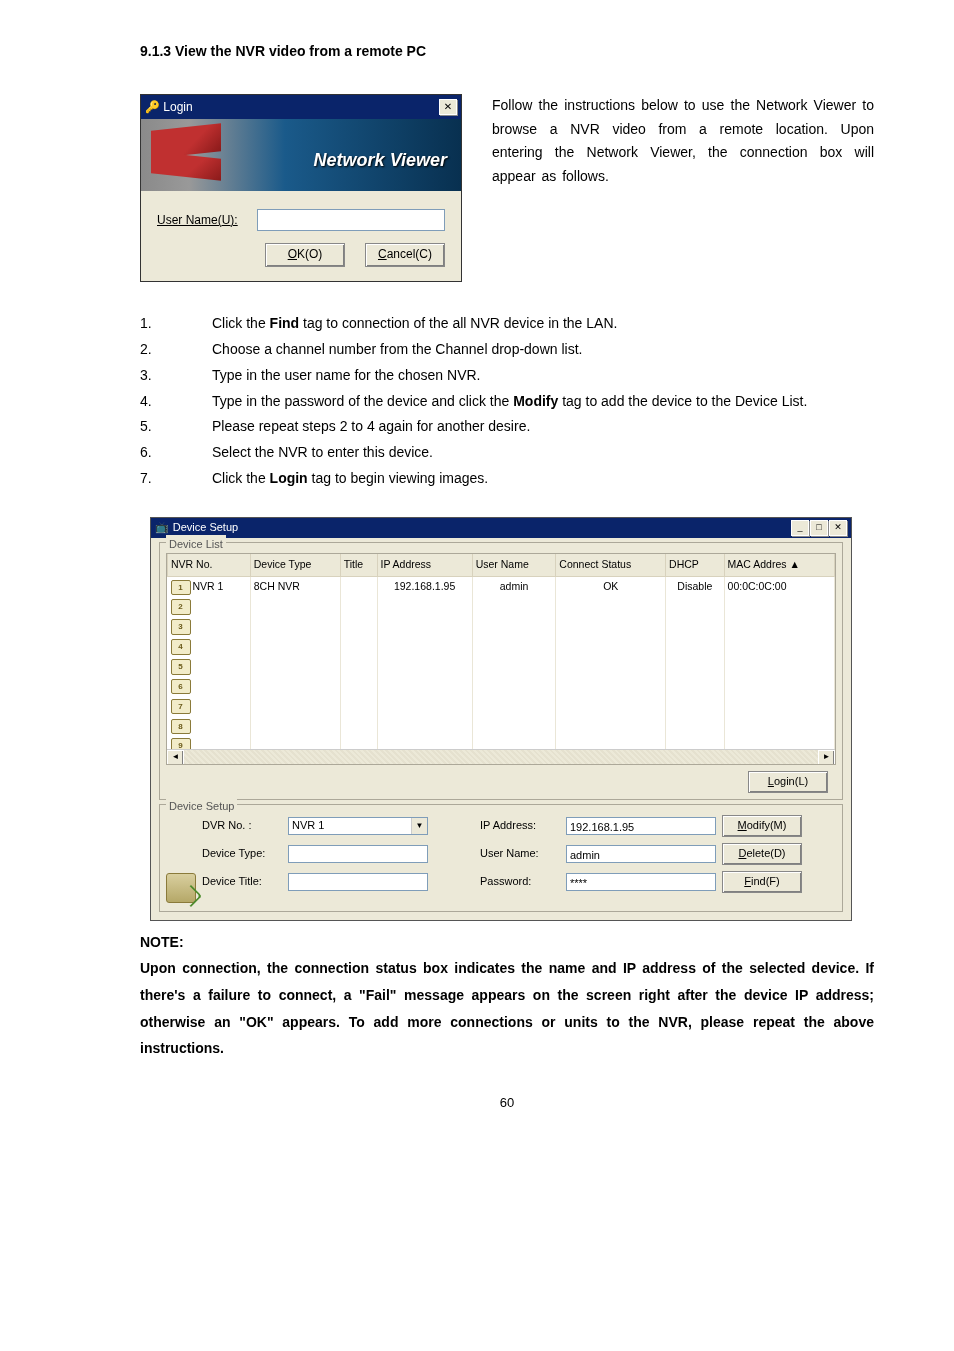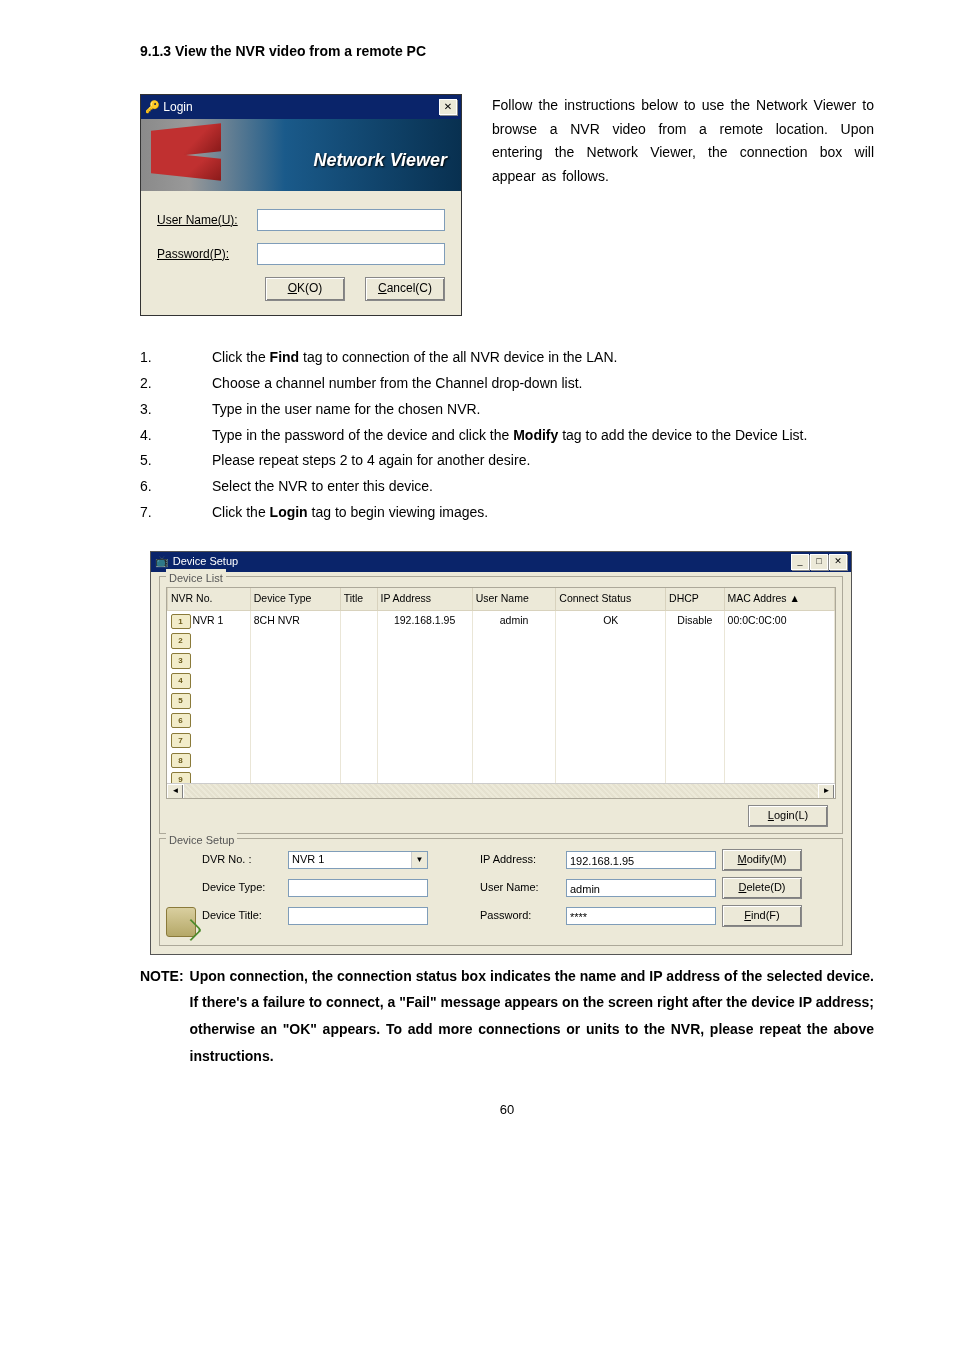--- a/index.html
+++ b/index.html
@@ -362,20 +362,21 @@
     color: #888;
   }
   .status-bar .sb-cell.active {
     color: #000;
   }
   .note-block {
     display: flex;
     font-weight: bold;
     line-height: 1.9;
     text-align: justify;
+    flex-direction: column;
   }
   .note-block .note-label {
     flex-shrink: 0;
     padding-right: 6px;
   }
   .page-number {
     text-align: center;
     margin-top: 30px;
     font-size: 13px;
   }
@@ -393,24 +394,20 @@
       <span>🔑 <span>Login</span></span>
       <span class="close-btn">✕</span>
     </div>
     <div class="login-banner">
       <div class="flag-shape"></div>
       <div class="banner-text">Network Viewer</div>
     </div>
     <div class="login-body">
       <div class="login-row">
         <label>User Name(<span class="u">U</span>):</label>
-        <div class="field"></div>
-      </div>
-      <div class="login-row">
-        <label>Password(<span class="u">P</span>):</label>
         <div class="field"></div>
       </div>
       <div class="login-buttons">
         <div class="win-btn"><span class="u">O</span>K(O)</div>
         <div class="win-btn"><span class="u">C</span>ancel(C)</div>
       </div>
     </div>
   </div>
 
   <div class="side-paras">

